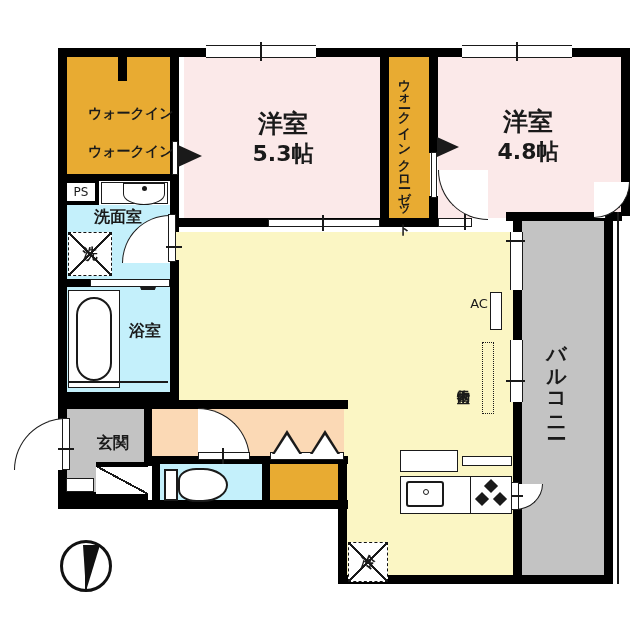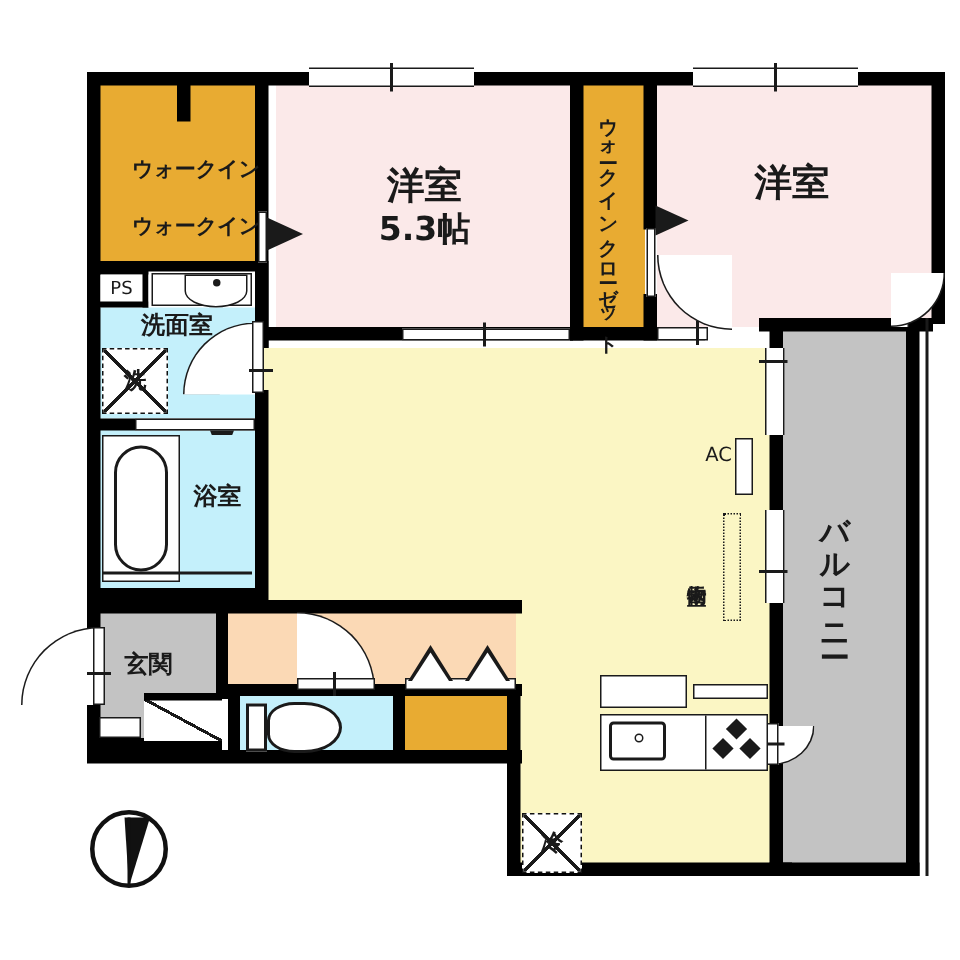--- a/index.html
+++ b/index.html
@@ -291,27 +291,28 @@
     <span>ウォークイン</span><br>
     <span>ウォークイン</span>
   </div>
 
   <div class="lbl big" style="left:184px;top:110px;width:198px;">洋室</div>
   <div class="lbl mid" style="left:184px;top:142px;width:198px;">5.3帖</div>
 
   <div class="lbl-v wicV" style="left:395px;top:70px;height:140px;">ウォークインクローゼット</div>
 
   <div class="lbl big" style="left:438px;top:108px;width:180px;">洋室</div>
+  <div class="lbl mid" style="left:438px;top:140px;width:180px;">4.8帖</div>
 
 
   <div class="lbl sml" style="left:66px;top:208px;width:104px;text-align:center;">洗面室</div>
 
   <div class="lbl sml" style="left:110px;top:322px;width:70px;">浴室</div>
 
-  <div class="lbl sml" style="left:58px;top:434px;width:82px;">玄関</div>
+  <div class="lbl sml" style="left:72px;top:434px;width:82px;">玄関</div>
 
 
   <div class="lbl-v" style="left:544px;top:300px;height:160px;font-size:20px;">バルコニー</div>
 
   <div class="lbl tiny" style="left:66px;top:186px;width:30px;font-size:12px;font-weight:normal;">PS</div>
 
   <div class="lbl tiny" style="left:466px;top:297px;width:26px;font-size:13px;font-weight:normal;">AC</div>
 
   <div class="lbl-v" style="left:454px;top:342px;height:76px;font-size:13px;letter-spacing:0px;">室内物干</div>
 

